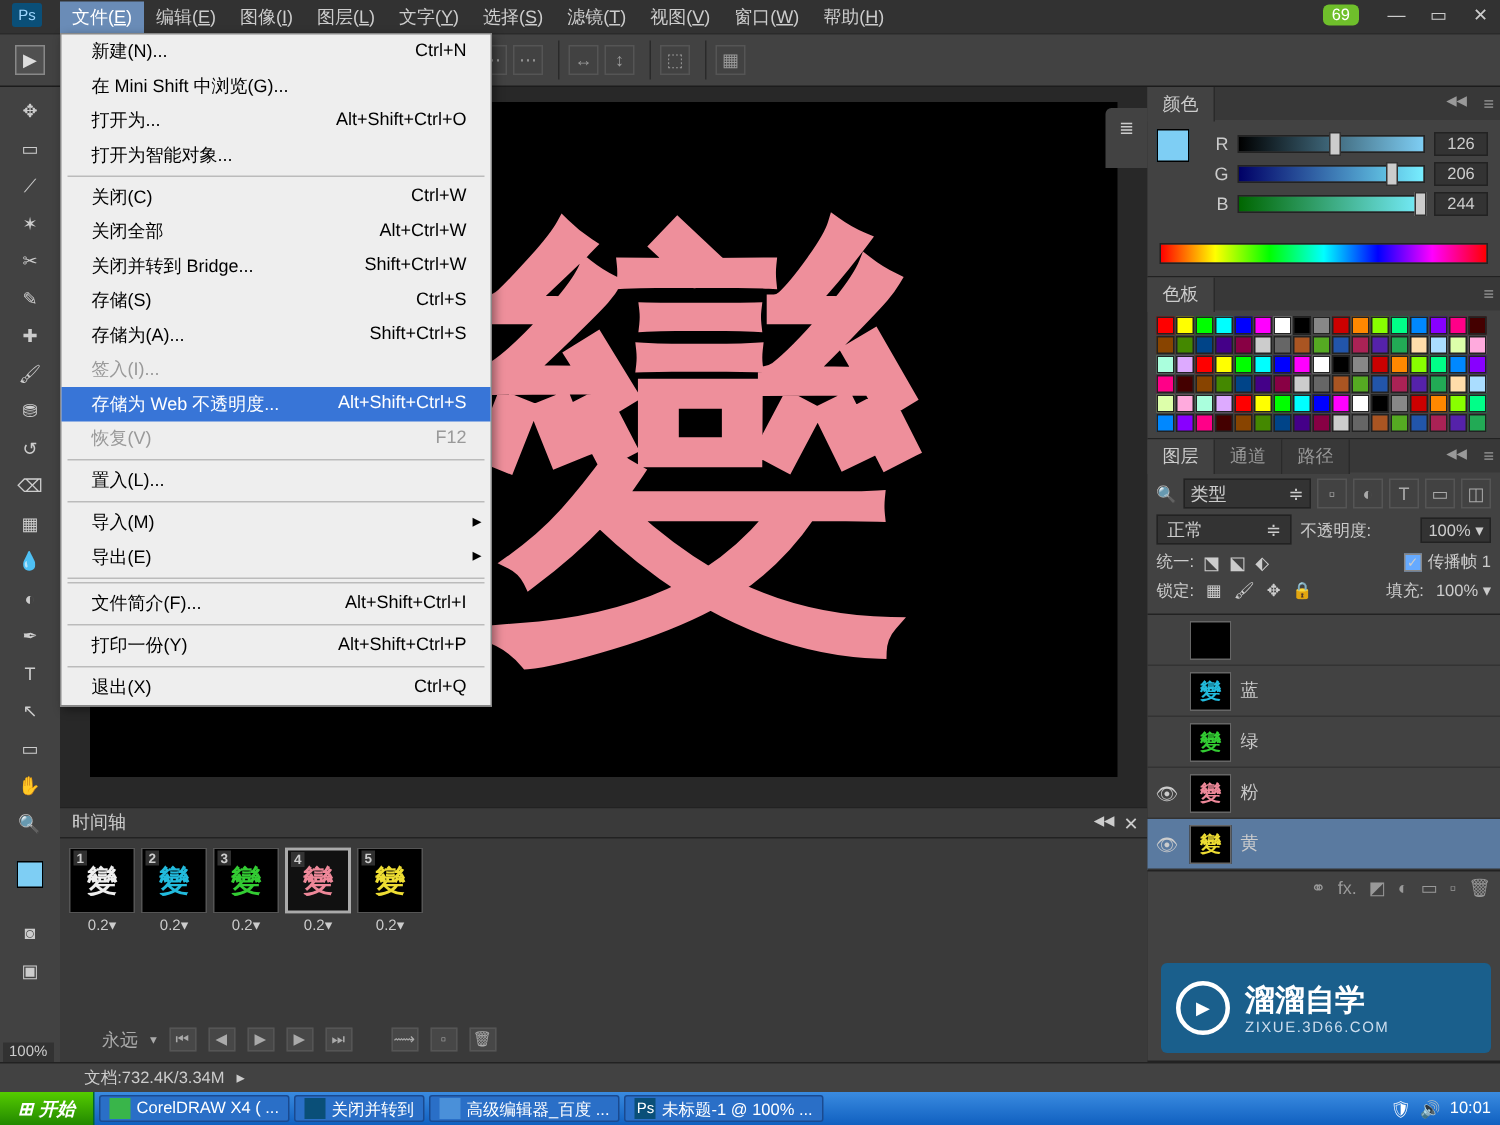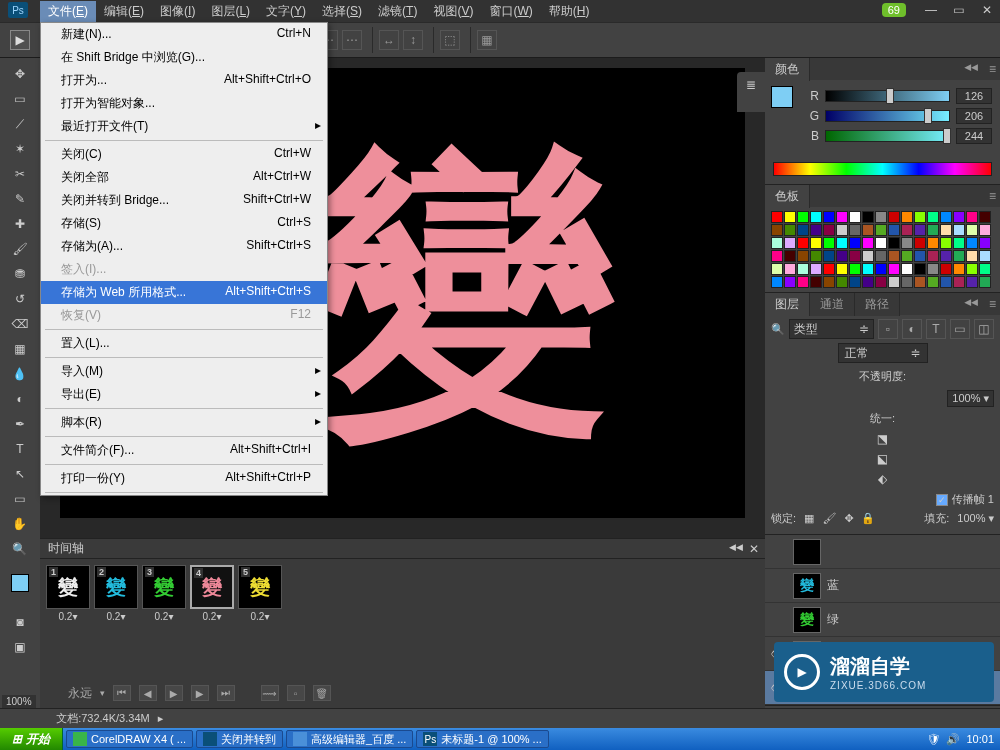--- a/index.html
+++ b/index.html
@@ -72,21 +72,21 @@
 
 
 .swatches { padding: 4px 6px; display: flex; flex-wrap: wrap; gap: 1px; }
 .swatches .sw { width: 12px; height: 12px; border: 1px solid #222; }
 
 
 .layers-body { padding: 4px 6px; }
 .layers-top { display: flex; align-items: center; gap: 4px; margin-bottom: 4px; }
 .layers-top .sel { background: #333; border: 1px solid #222; height: 20px; padding: 0 4px; display: flex; align-items: center; flex: 1; }
 .layers-top .ic { width: 20px; height: 20px; border: 1px solid #555; display: inline-flex; align-items: center; justify-content: center; color: #aaa; }
-.layers-row2 { display: flex; align-items: center; gap: 6px; margin-bottom: 4px; flex-direction: column; }
+.layers-row2 { display: flex; align-items: center; gap: 6px; margin-bottom: 4px; }
 .layers-row2 .sel { background: #333; border: 1px solid #222; height: 20px; padding: 0 6px; display: flex; align-items: center; }
 .layers-row2 .lbl { font-size: 11px; }
 .layers-row2 .pct { background: #333; border: 1px solid #222; padding: 1px 4px; font-size: 11px; margin-left: auto; }
 .layers-lock { display: flex; align-items: center; gap: 8px; margin-bottom: 4px; font-size: 11px; }
 .layer-list { border-top: 1px solid #222; max-height: 200px; }
 .layer { display: flex; align-items: center; height: 34px; border-bottom: 1px solid #333; padding-left: 4px; }
 .layer.sel { background: #5a7aa0; }
 .layer .eye { width: 18px; text-align: center; color: #ccc; }
 .layer .thumb { width: 28px; height: 26px; background: #000; border: 1px solid #666; margin: 0 6px; display: flex; align-items: center; justify-content: center; font-size: 14px; font-weight: bold; }
 .layer .lname { font-size: 12px; }
@@ -490,32 +490,29 @@
     </div>
   </div>
 </div>
 
 <div class="dropdown" id="file-dropdown">
     <div class="it">
       <span>新建(N)...</span>
       <span>Ctrl+N</span>
     </div>
     <div class="it">
-      <span>在 Shift Bridge 中浏览(G)...</span>
+      <span>在 Mini Shift 中浏览(G)...</span>
     </div>
     <div class="it">
       <span>打开为...</span>
       <span>Alt+Shift+Ctrl+O</span>
     </div>
     <div class="it">
       <span>打开为智能对象...</span>
     </div>
-    <div class="it arrow">
-      <span>最近打开文件(T)</span>
-    </div>
     <div class="sep"></div>
     <div class="it">
       <span>关闭(C)</span>
       <span>Ctrl+W</span>
     </div>
     <div class="it">
       <span>关闭全部</span>
       <span>Alt+Ctrl+W</span>
     </div>
     <div class="it">
@@ -527,53 +524,54 @@
       <span>Ctrl+S</span>
     </div>
     <div class="it">
       <span>存储为(A)...</span>
       <span>Shift+Ctrl+S</span>
     </div>
     <div class="it disabled">
       <span>签入(I)...</span>
     </div>
     <div class="it highlighted">
-      <span>存储为 Web 所用格式...</span>
+      <span>存储为 Web 不透明度...</span>
       <span>Alt+Shift+Ctrl+S</span>
     </div>
     <div class="it disabled">
       <span>恢复(V)</span>
       <span>F12</span>
     </div>
     <div class="sep"></div>
     <div class="it">
       <span>置入(L)...</span>
     </div>
     <div class="sep"></div>
     <div class="it arrow">
       <span>导入(M)</span>
     </div>
     <div class="it arrow">
       <span>导出(E)</span>
     </div>
     <div class="sep"></div>
-    <div class="it arrow">
-      <span>脚本(R)</span>
-    </div>
     <div class="sep"></div>
     <div class="it">
       <span>文件简介(F)...</span>
       <span>Alt+Shift+Ctrl+I</span>
     </div>
     <div class="sep"></div>
     <div class="it">
       <span>打印一份(Y)</span>
       <span>Alt+Shift+Ctrl+P</span>
     </div>
     <div class="sep"></div>
+    <div class="it">
+      <span>退出(X)</span>
+      <span>Ctrl+Q</span>
+    </div>
   </div>
 
 <div class="watermark">
   <div class="play">▶</div>
   <div>
     <div class="txt1">溜溜自学</div>
     <div class="txt2">ZIXUE.3D66.COM</div>
   </div>
 </div>
 

